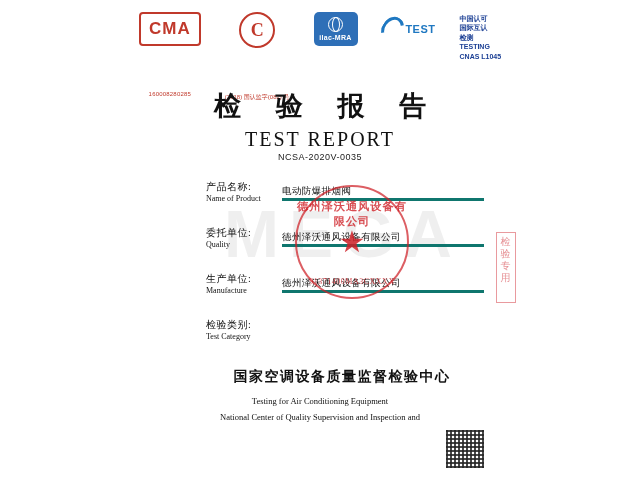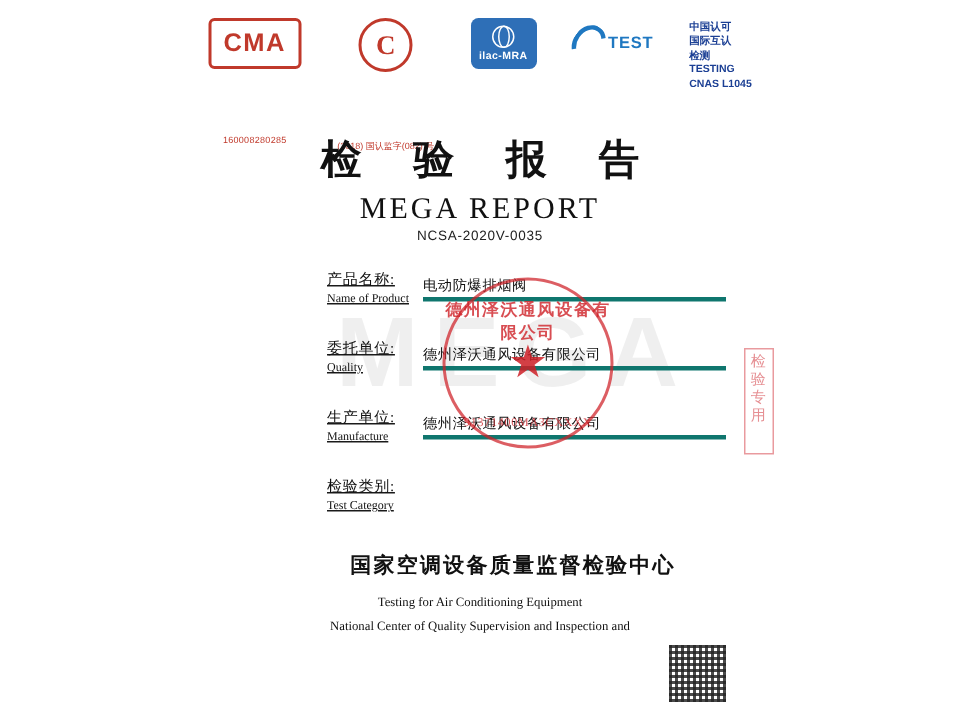--- a/index.html
+++ b/index.html
@@ -201,24 +201,23 @@
     top: 180px;
     left: 202px;
     width: 282px;
   }
   .field {
     position: relative;
     height: 46px;
   }
   .field .labels {
     position: absolute;
-    left: 16px;
+    left: 4px;
     top: 0;
     width: 78px;
-    text-decoration: underline;
   }
   .field .lab-cn {
     font-size: 10px;
     color: #111;
     letter-spacing: 0.5px;
     line-height: 13px;
   }
   .field .lab-en {
     font-size: 8px;
     color: #111;
@@ -391,21 +390,21 @@
     <div class="cnas-block">
       <div>中国认可</div>
       <div>国际互认</div>
       <div>检测</div>
       <div>TESTING</div>
       <div>CNAS L1045</div>
     </div>
   </div>
 
   <div class="title-cn">检 验 报 告</div>
-  <div class="title-en">MEGA REPORT</div>
+  <div class="title-en">TEST REPORT</div>
   <div class="report-no">NCSA-2020V-0035</div>
 
   <div class="watermark">MEGA</div>
 
   <div class="fields">
 
     <div class="field">
       <div class="labels">
         <div class="lab-cn">产品名称:</div>
         <div class="lab-en">Name of Product</div>

